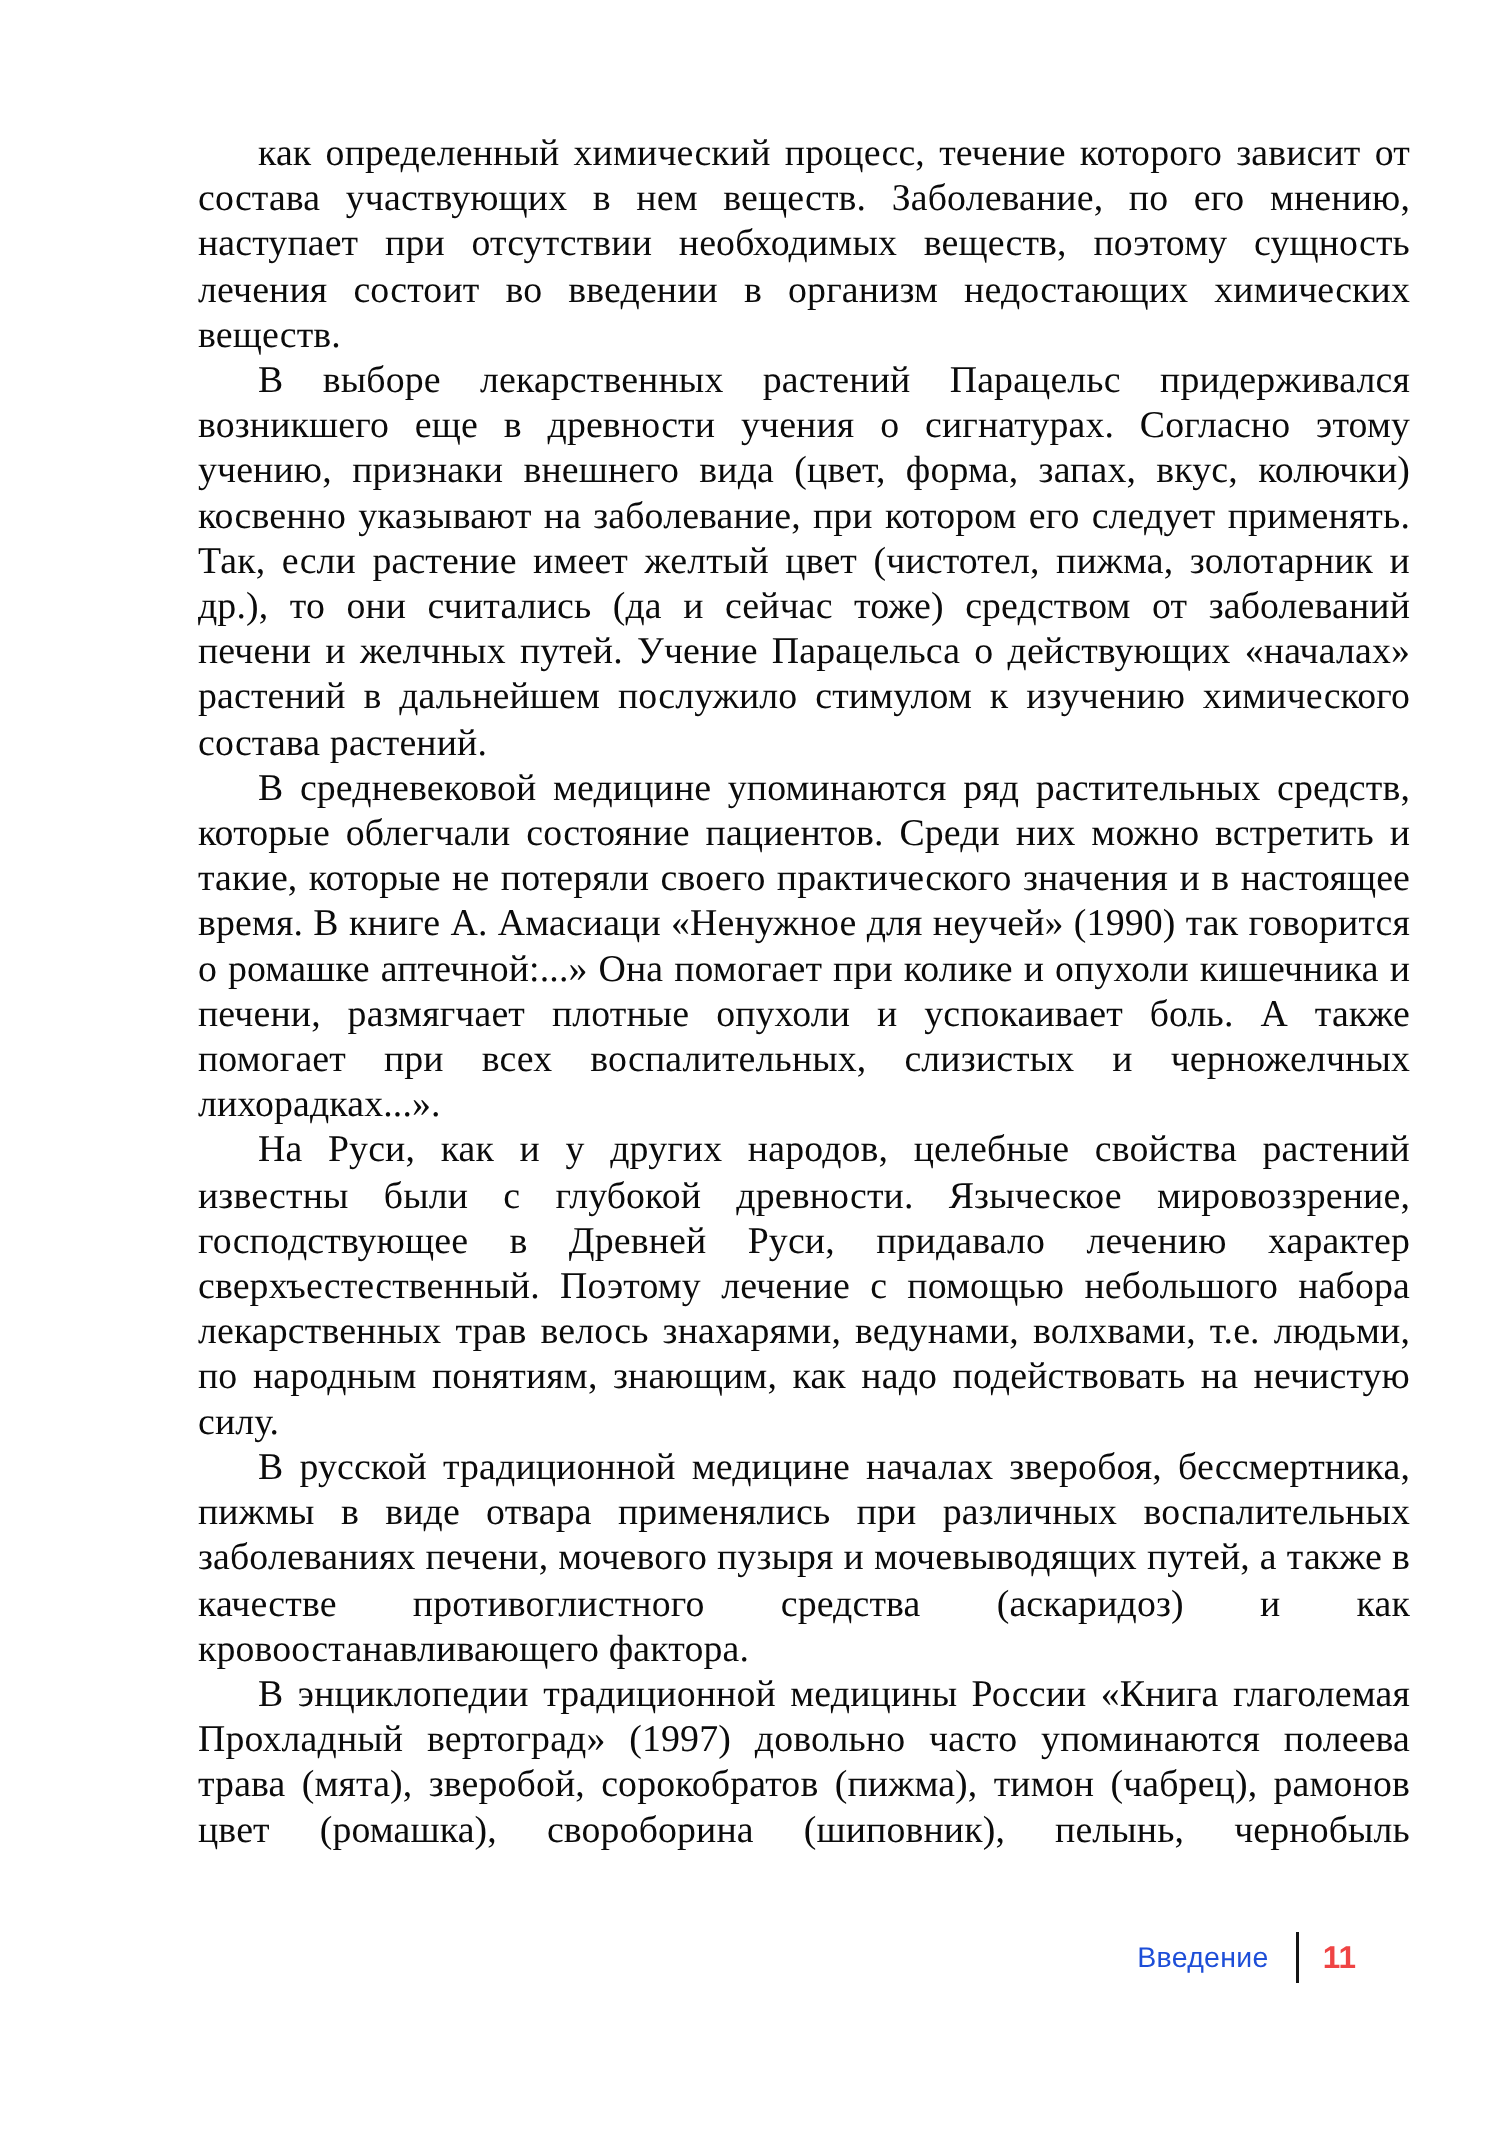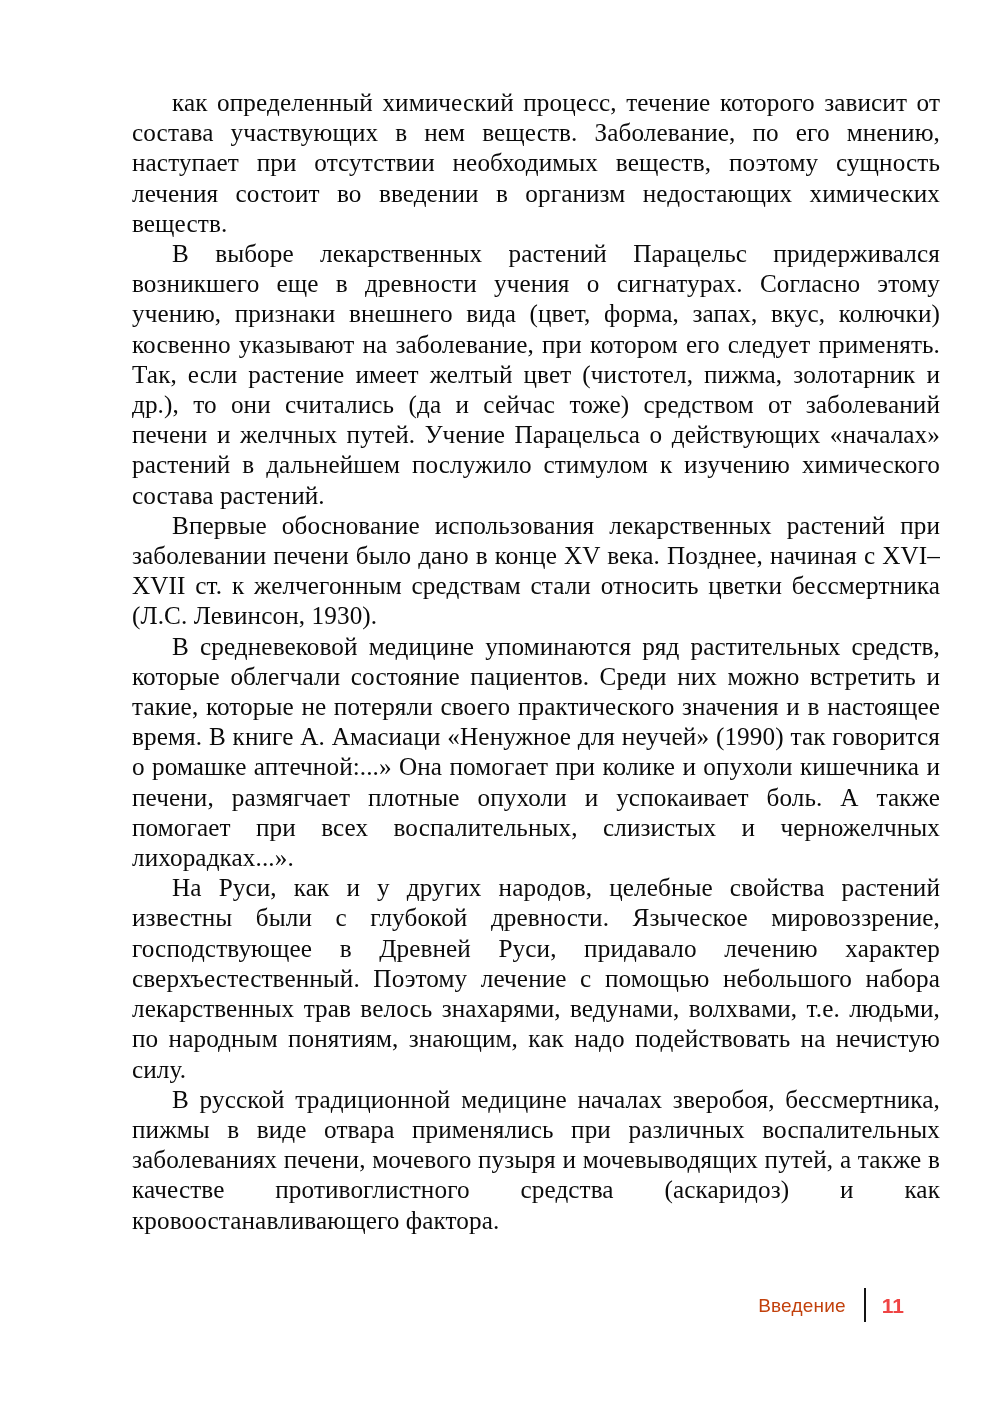--- a/index.html
+++ b/index.html
@@ -48,21 +48,21 @@
     top: 1285px;
     width: 808px;
     height: 40px;
     display: flex;
     align-items: center;
     justify-content: flex-end;
   }
   .footer-label {
     font-family: "Liberation Sans", "DejaVu Sans", sans-serif;
     font-size: 19px;
-    color: #c2410c;
+    color: #1d4ed8;
     letter-spacing: 0.2px;
     line-height: 1;
   }
   .footer-divider {
     width: 2px;
     height: 34px;
     background: #141414;
     margin: 0 16px 0 18px;
     flex: 0 0 auto;
   }
@@ -75,24 +75,24 @@
   }
 </style>
 </head>
 <body>
 
 <div class="page">
 
   <div class="text-column">
     <p class="para">как определенный химический процесс, течение которого зависит от состава участвующих в нем веществ. Заболевание, по его мнению, наступает при отсутствии необходимых веществ, поэтому сущность лечения состоит во введении в организм недостающих химических веществ.</p>
     <p class="para">В выборе лекарственных растений Парацельс придерживался возникшего еще в древности учения о сигнатурах. Согласно этому учению, признаки внешнего вида (цвет, форма, запах, вкус, колючки) косвенно указывают на заболевание, при котором его следует применять. Так, если растение имеет желтый цвет (чистотел, пижма, золотарник и др.), то они считались (да и сейчас тоже) средством от заболеваний печени и желчных путей. Учение Парацельса о действующих «началах» растений в дальнейшем послужило стимулом к изучению химического состава растений.</p>
-    <p class="para">Впервые обоснование использования лекарственных растений при заболевании печени было дано в конце XV века. Позднее, начиная с XVI–XVII ст. к желчегонным средствам стали относить цветки бессмертника (Л.С. Левинсон, 1930).</p>
     <p class="para">В средневековой медицине упоминаются ряд растительных средств, которые облегчали состояние пациентов. Среди них можно встретить и такие, которые не потеряли своего практического значения и в настоящее время. В книге А. Амасиаци «Ненужное для неучей» (1990) так говорится о ромашке аптечной:...» Она помогает при колике и опухоли кишечника и печени, размягчает плотные опухоли и успокаивает боль. А также помогает при всех воспалительных, слизистых и черножелчных лихорадках...».</p>
     <p class="para">На Руси, как и у других народов, целебные свойства растений известны были с глубокой древности. Языческое мировоззрение, господствующее в Древней Руси, придавало лечению характер сверхъестественный. Поэтому лечение с помощью небольшого набора лекарственных трав велось знахарями, ведунами, волхвами, т.е. людьми, по народным понятиям, знающим, как надо подействовать на нечистую силу.</p>
     <p class="para">В русской традиционной медицине началах зверобоя, бессмертника, пижмы в виде отвара применялись при различных воспалительных заболеваниях печени, мочевого пузыря и мочевыводящих путей, а также в качестве противоглистного средства (аскаридоз) и как кровоостанавливающего фактора.</p>
+    <p class="para flush-last">В энциклопедии традиционной медицины России «Книга глаголемая Прохладный вертоград» (1997) довольно часто упоминаются полеева трава (мята), зверобой, сорокобратов (пижма), тимон (чабрец), рамонов цвет (ромашка), свороборина (шиповник), пелынь, чернобыль</p>
   </div>
 
   <div class="footer">
     <span class="footer-label">Введение</span>
     <span class="footer-divider"></span>
     <span class="footer-pagenum">11</span>
   </div>
 
 </div>
 

